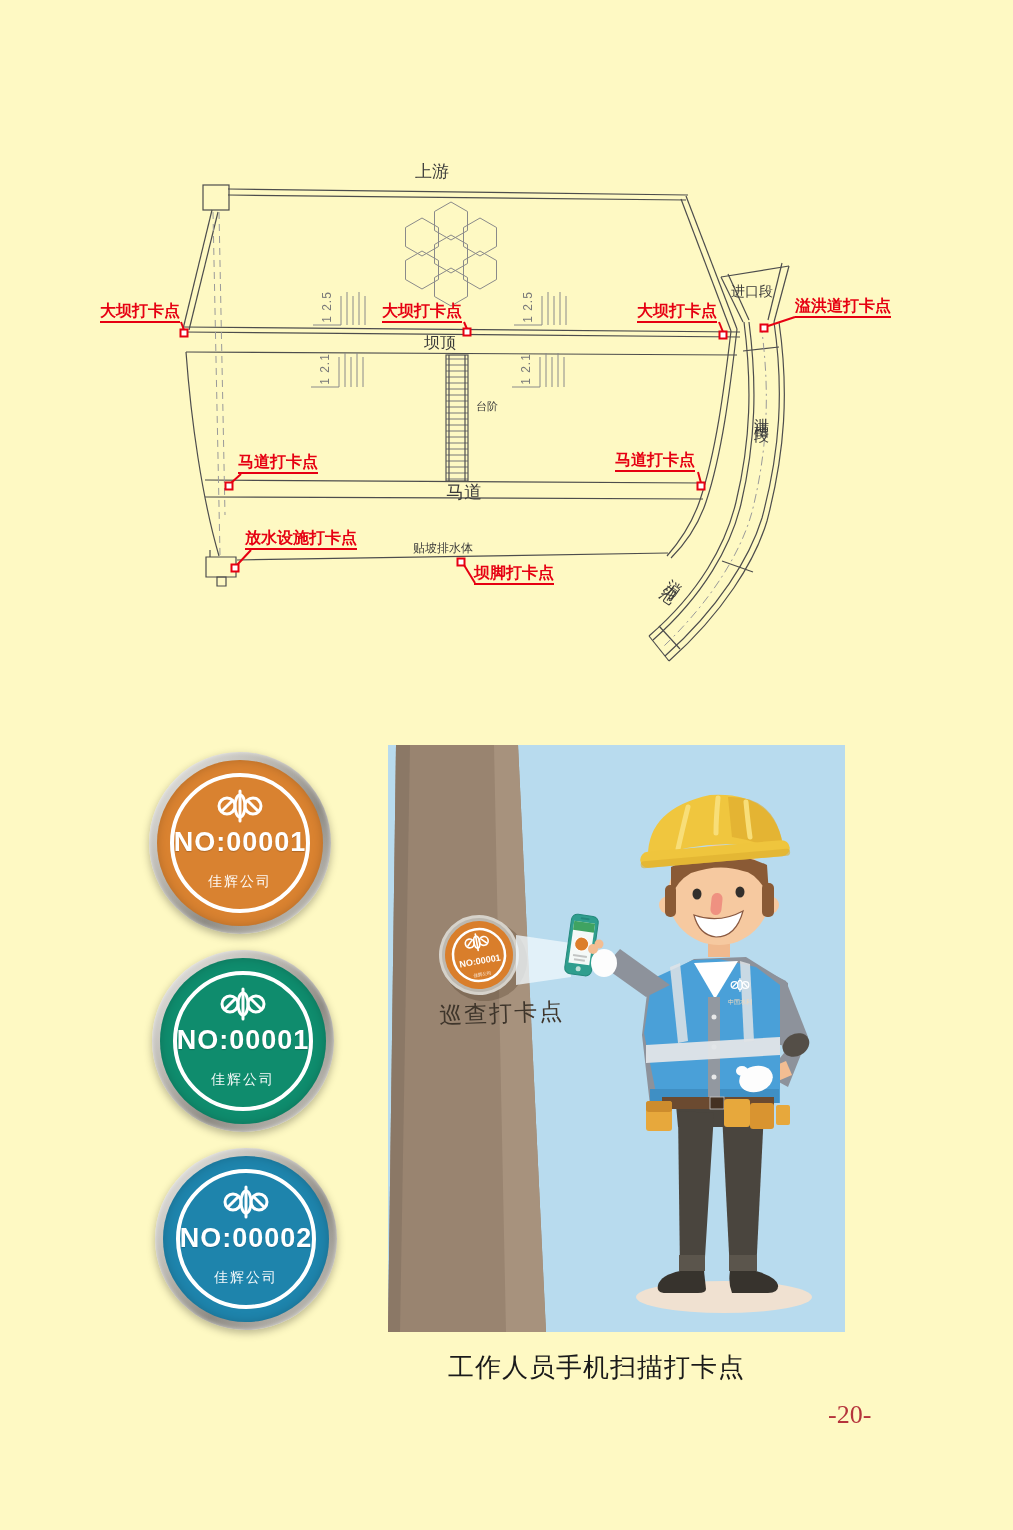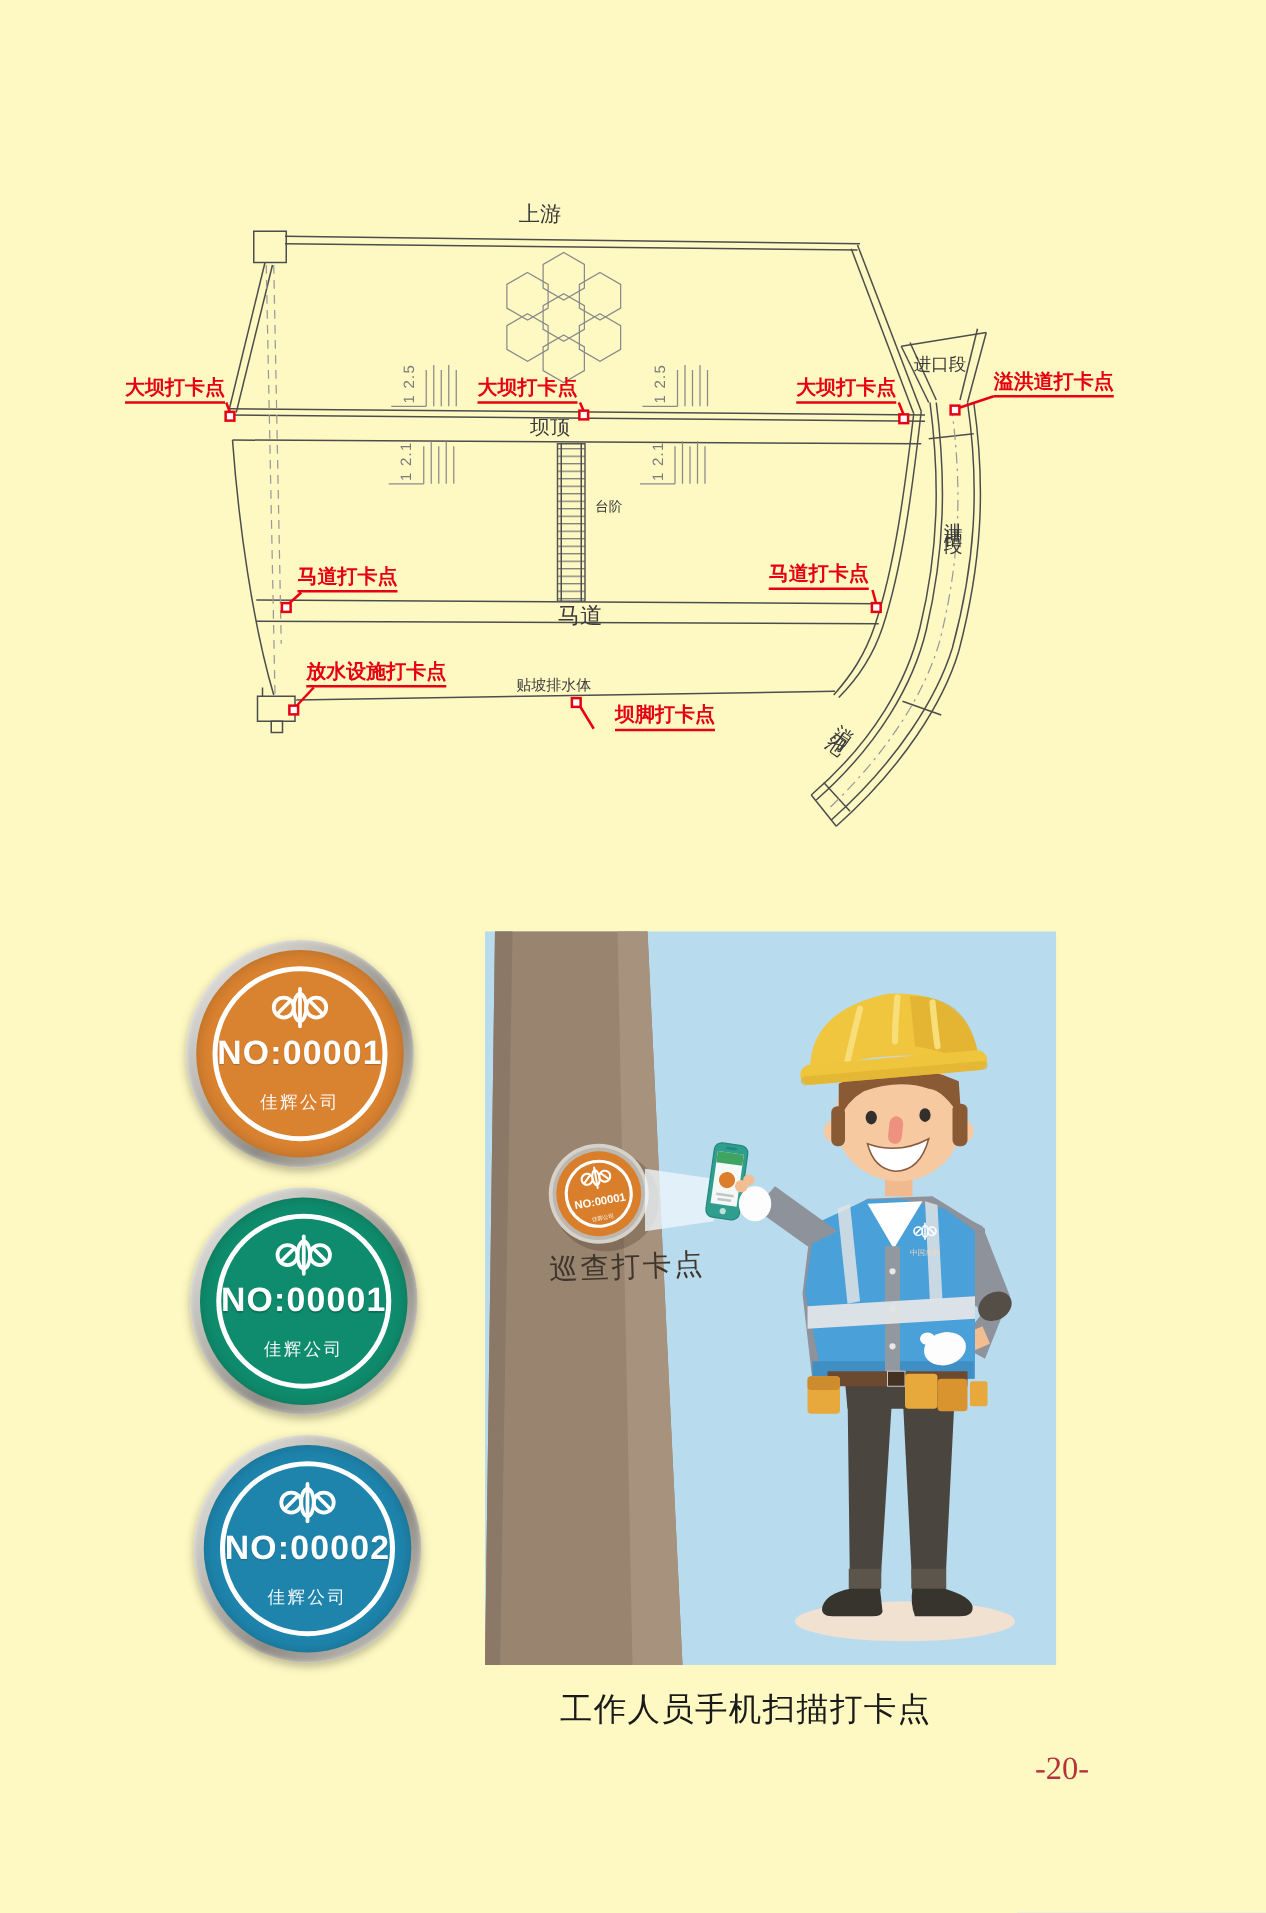--- a/index.html
+++ b/index.html
@@ -178,21 +178,21 @@
   <div class="slope-num" style="left:302px;top:362px">1  2.1</div>
   <div class="slope-num" style="left:503px;top:362px">1  2.1</div>
 
   <div class="rlabel" style="left:100px;top:303px">大坝打卡点</div>
   <div class="rlabel" style="left:382px;top:303px">大坝打卡点</div>
   <div class="rlabel" style="left:637px;top:303px">大坝打卡点</div>
   <div class="rlabel" style="left:795px;top:298px">溢洪道打卡点</div>
   <div class="rlabel" style="left:238px;top:454px">马道打卡点</div>
   <div class="rlabel" style="left:615px;top:452px">马道打卡点</div>
   <div class="rlabel" style="left:245px;top:530px">放水设施打卡点</div>
-  <div class="rlabel" style="left:492px;top:565px">坝脚打卡点</div>
+  <div class="rlabel" style="left:474px;top:565px">坝脚打卡点</div>
 
 
   <div class="badge" style="left:149px;top:752px">
     <div class="badge-face" style="background-color: rgb(217, 130, 48);">
       <div class="badge-ring"></div>
       <svg class="badge-logo" width="58" height="34" viewBox="-29 -17 58 34">
           <use href="#emblem"></use>
         </svg>
       <div class="badge-no">NO:00001</div>
       <div class="badge-co">佳辉公司</div>

